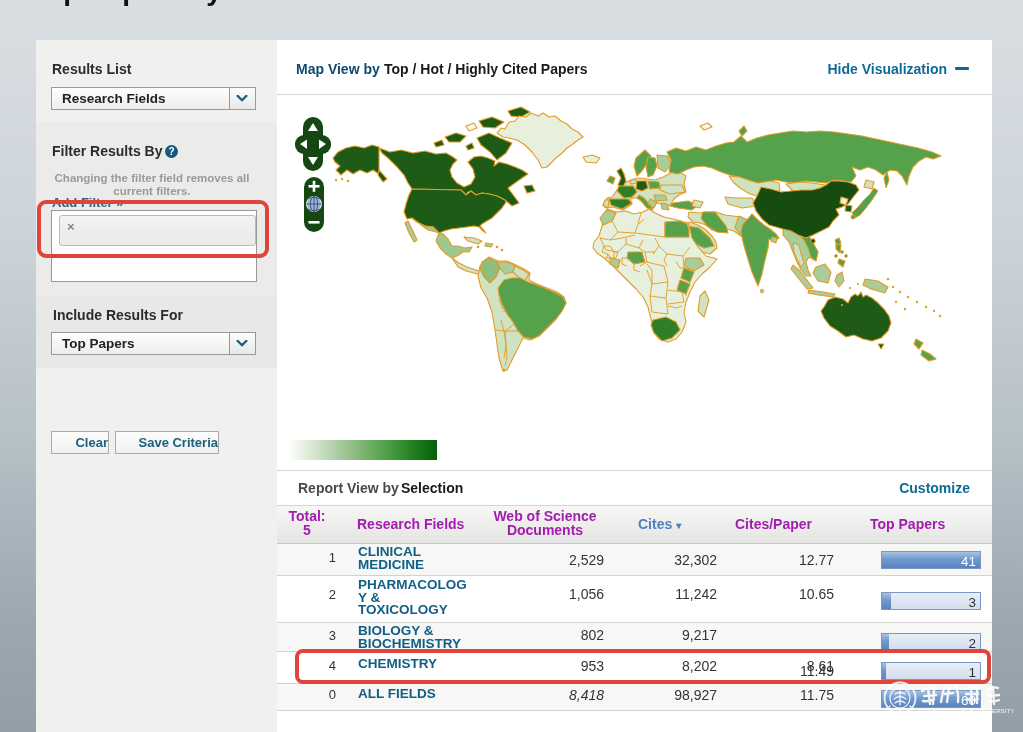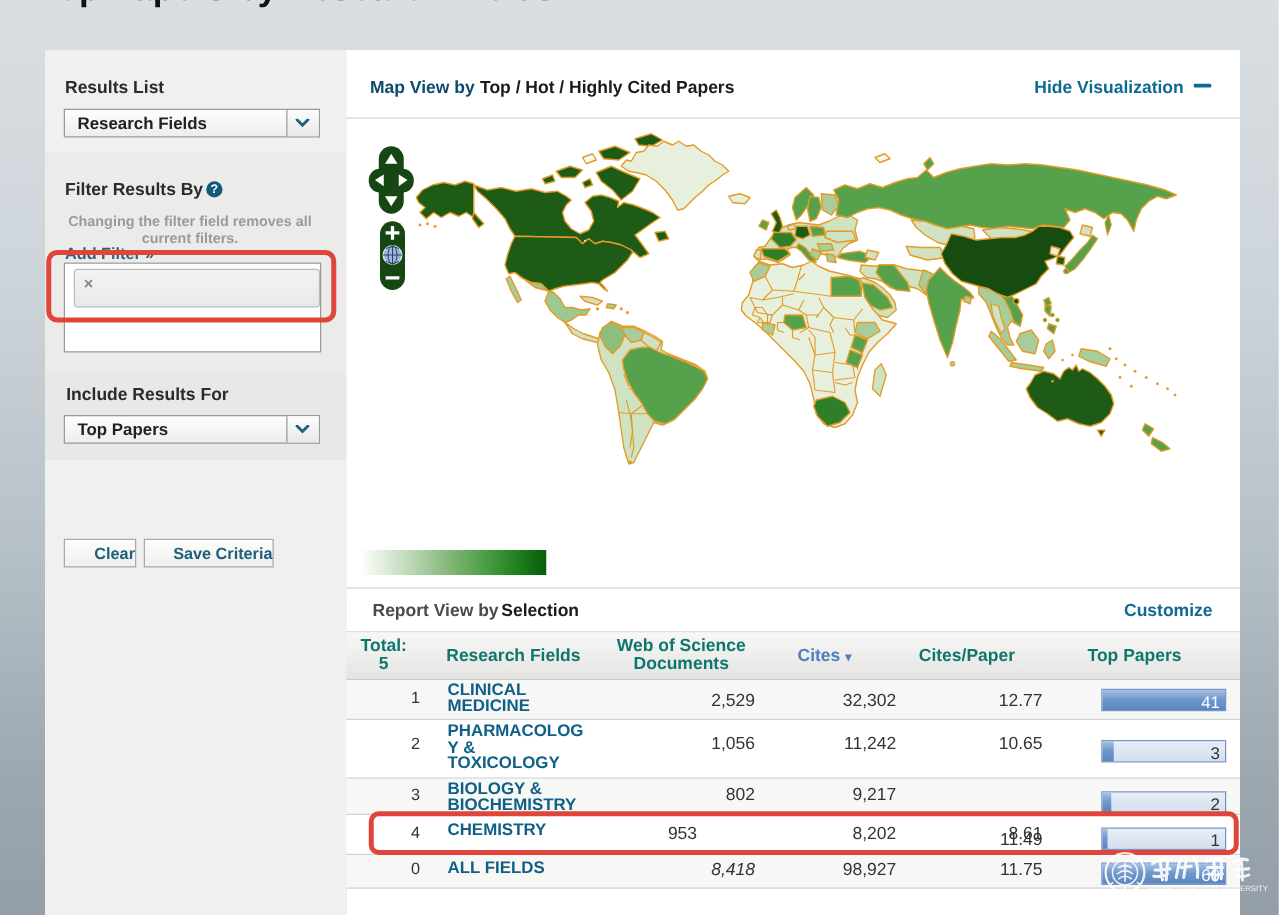--- a/index.html
+++ b/index.html
@@ -41,21 +41,21 @@
 #hidevis .minus { display:inline-block; width:14px; height:3px; background:#0e6a94; border-radius:1px; vertical-align:middle; margin-left:8px; margin-bottom:3px; }
 #legend { position:absolute; left:288px; top:440px; width:149px; height:20px;
   background:linear-gradient(90deg,#ffffff 0%,#cfe2c9 20%,#8cbb80 45%,#449a3d 70%,#187818 88%,#0a5c0c 100%); }
 
 #rv1 { position:absolute; left:298px; top:480px; font-size:14px; font-weight:bold; color:#4a4a4a; }
 #rv2 { position:absolute; left:401px; top:480px; font-size:14px; font-weight:bold; color:#1a1a1a; }
 #customize { position:absolute; right:53px; top:480px; font-size:14px; font-weight:bold; color:#0e6a94; }
 
 #thead { position:absolute; left:277px; top:506px; width:715px; height:38px;
   background:linear-gradient(180deg,#f7f7f6,#e4e4e2); border-bottom:1px solid #c9c9c9; }
-.th { position:absolute; font-size:14px; font-weight:bold; color:#0f766e; line-height:13.5px; }
+.th { position:absolute; font-size:14px; font-weight:bold; color:#a21caf; line-height:13.5px; }
 .row { position:absolute; left:277px; width:715px; border-bottom:1px solid #d2d2d2; }
 .rnk { position:absolute; font-size:13px; color:#333; text-align:right; width:30px; left:306px; }
 .fld { position:absolute; left:358px; font-size:13.5px; font-weight:bold; color:#0f5f86; line-height:12.6px; }
 .num { position:absolute; font-size:14px; color:#333; text-align:right; }
 .bar { position:absolute; left:881px; width:100px; height:18px; border:1px solid #7b96c4;
   background:linear-gradient(180deg,#e8eef7,#d3deee); }
 .bar .fill { position:absolute; left:0; top:0; height:16px; background:linear-gradient(180deg,#a9c2e4 0%,#7099cd 45%,#5a84be 100%); }
 .bar .v { position:absolute; right:4px; top:1.5px; font-size:13.5px; color:#333; }
 .bar .vw { color:#fff; }
 svg { position:absolute; left:0; top:0; }
@@ -324,21 +324,21 @@
 <div class="num" style="top:627px; left:520px; width:84px;">802</div>
 <div class="num" style="top:627px; left:630px; width:87px;">9,217</div>
 <div class="num" style="top:647px; left:750px; width:84px;margin-top:16px;">11.49</div>
 <div class="bar" style="top:633px;">
     <span class="fill" style="width:7px;"></span>
     <span class="v">2</span>
   </div>
 
 <div class="rnk" style="top:658px;">4</div>
 <div class="fld" style="top:658px;">CHEMISTRY</div>
-<div class="num" style="top:658px; left:504px; width:84px;text-align:center;">953</div>
+<div class="num" style="top:658px; left:520px; width:84px;">953</div>
 <div class="num" style="top:658px; left:630px; width:87px;">8,202</div>
 <div class="num" style="top:658px; left:750px; width:84px;">8.61</div>
 <div class="bar" style="top:662px;">
     <span class="fill" style="width:4px;"></span>
     <span class="v">1</span>
   </div>
 
 <div class="rnk" style="top:687px;">0</div>
 <div class="fld" style="top:688px;">ALL FIELDS</div>
 <div class="num" style="top:687px; left:520px; width:84px;font-style:italic;">8,418</div>

